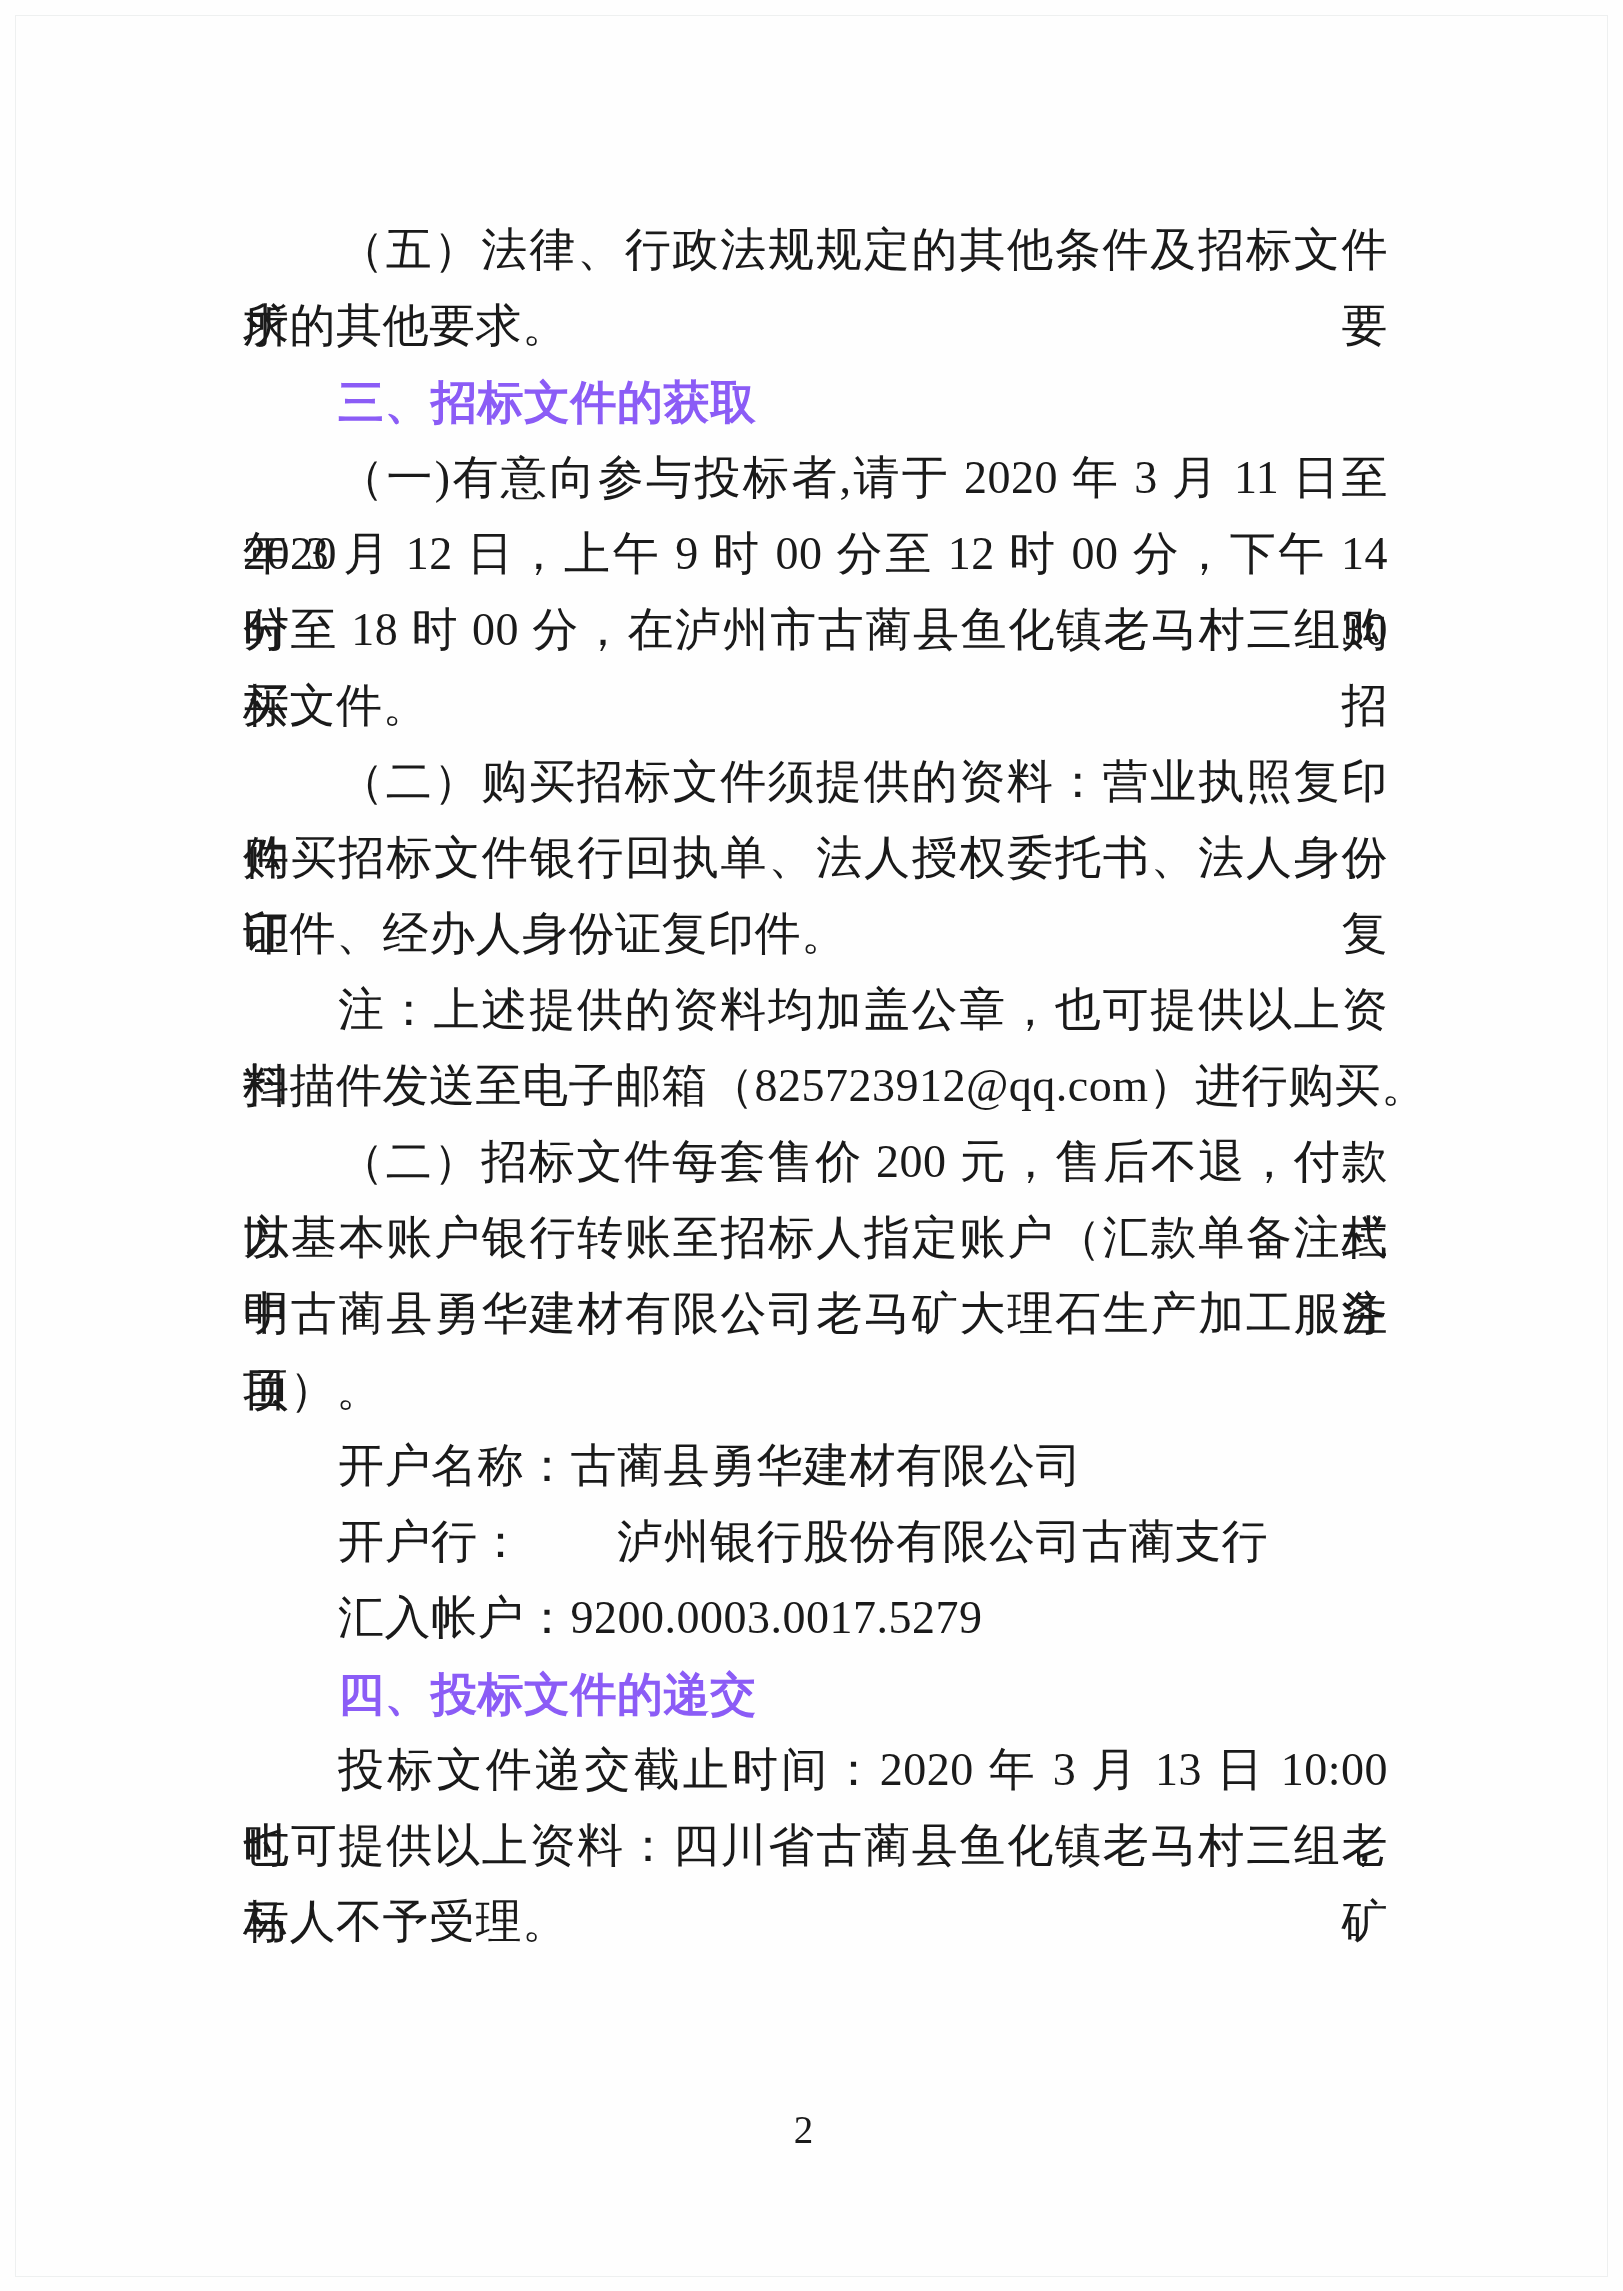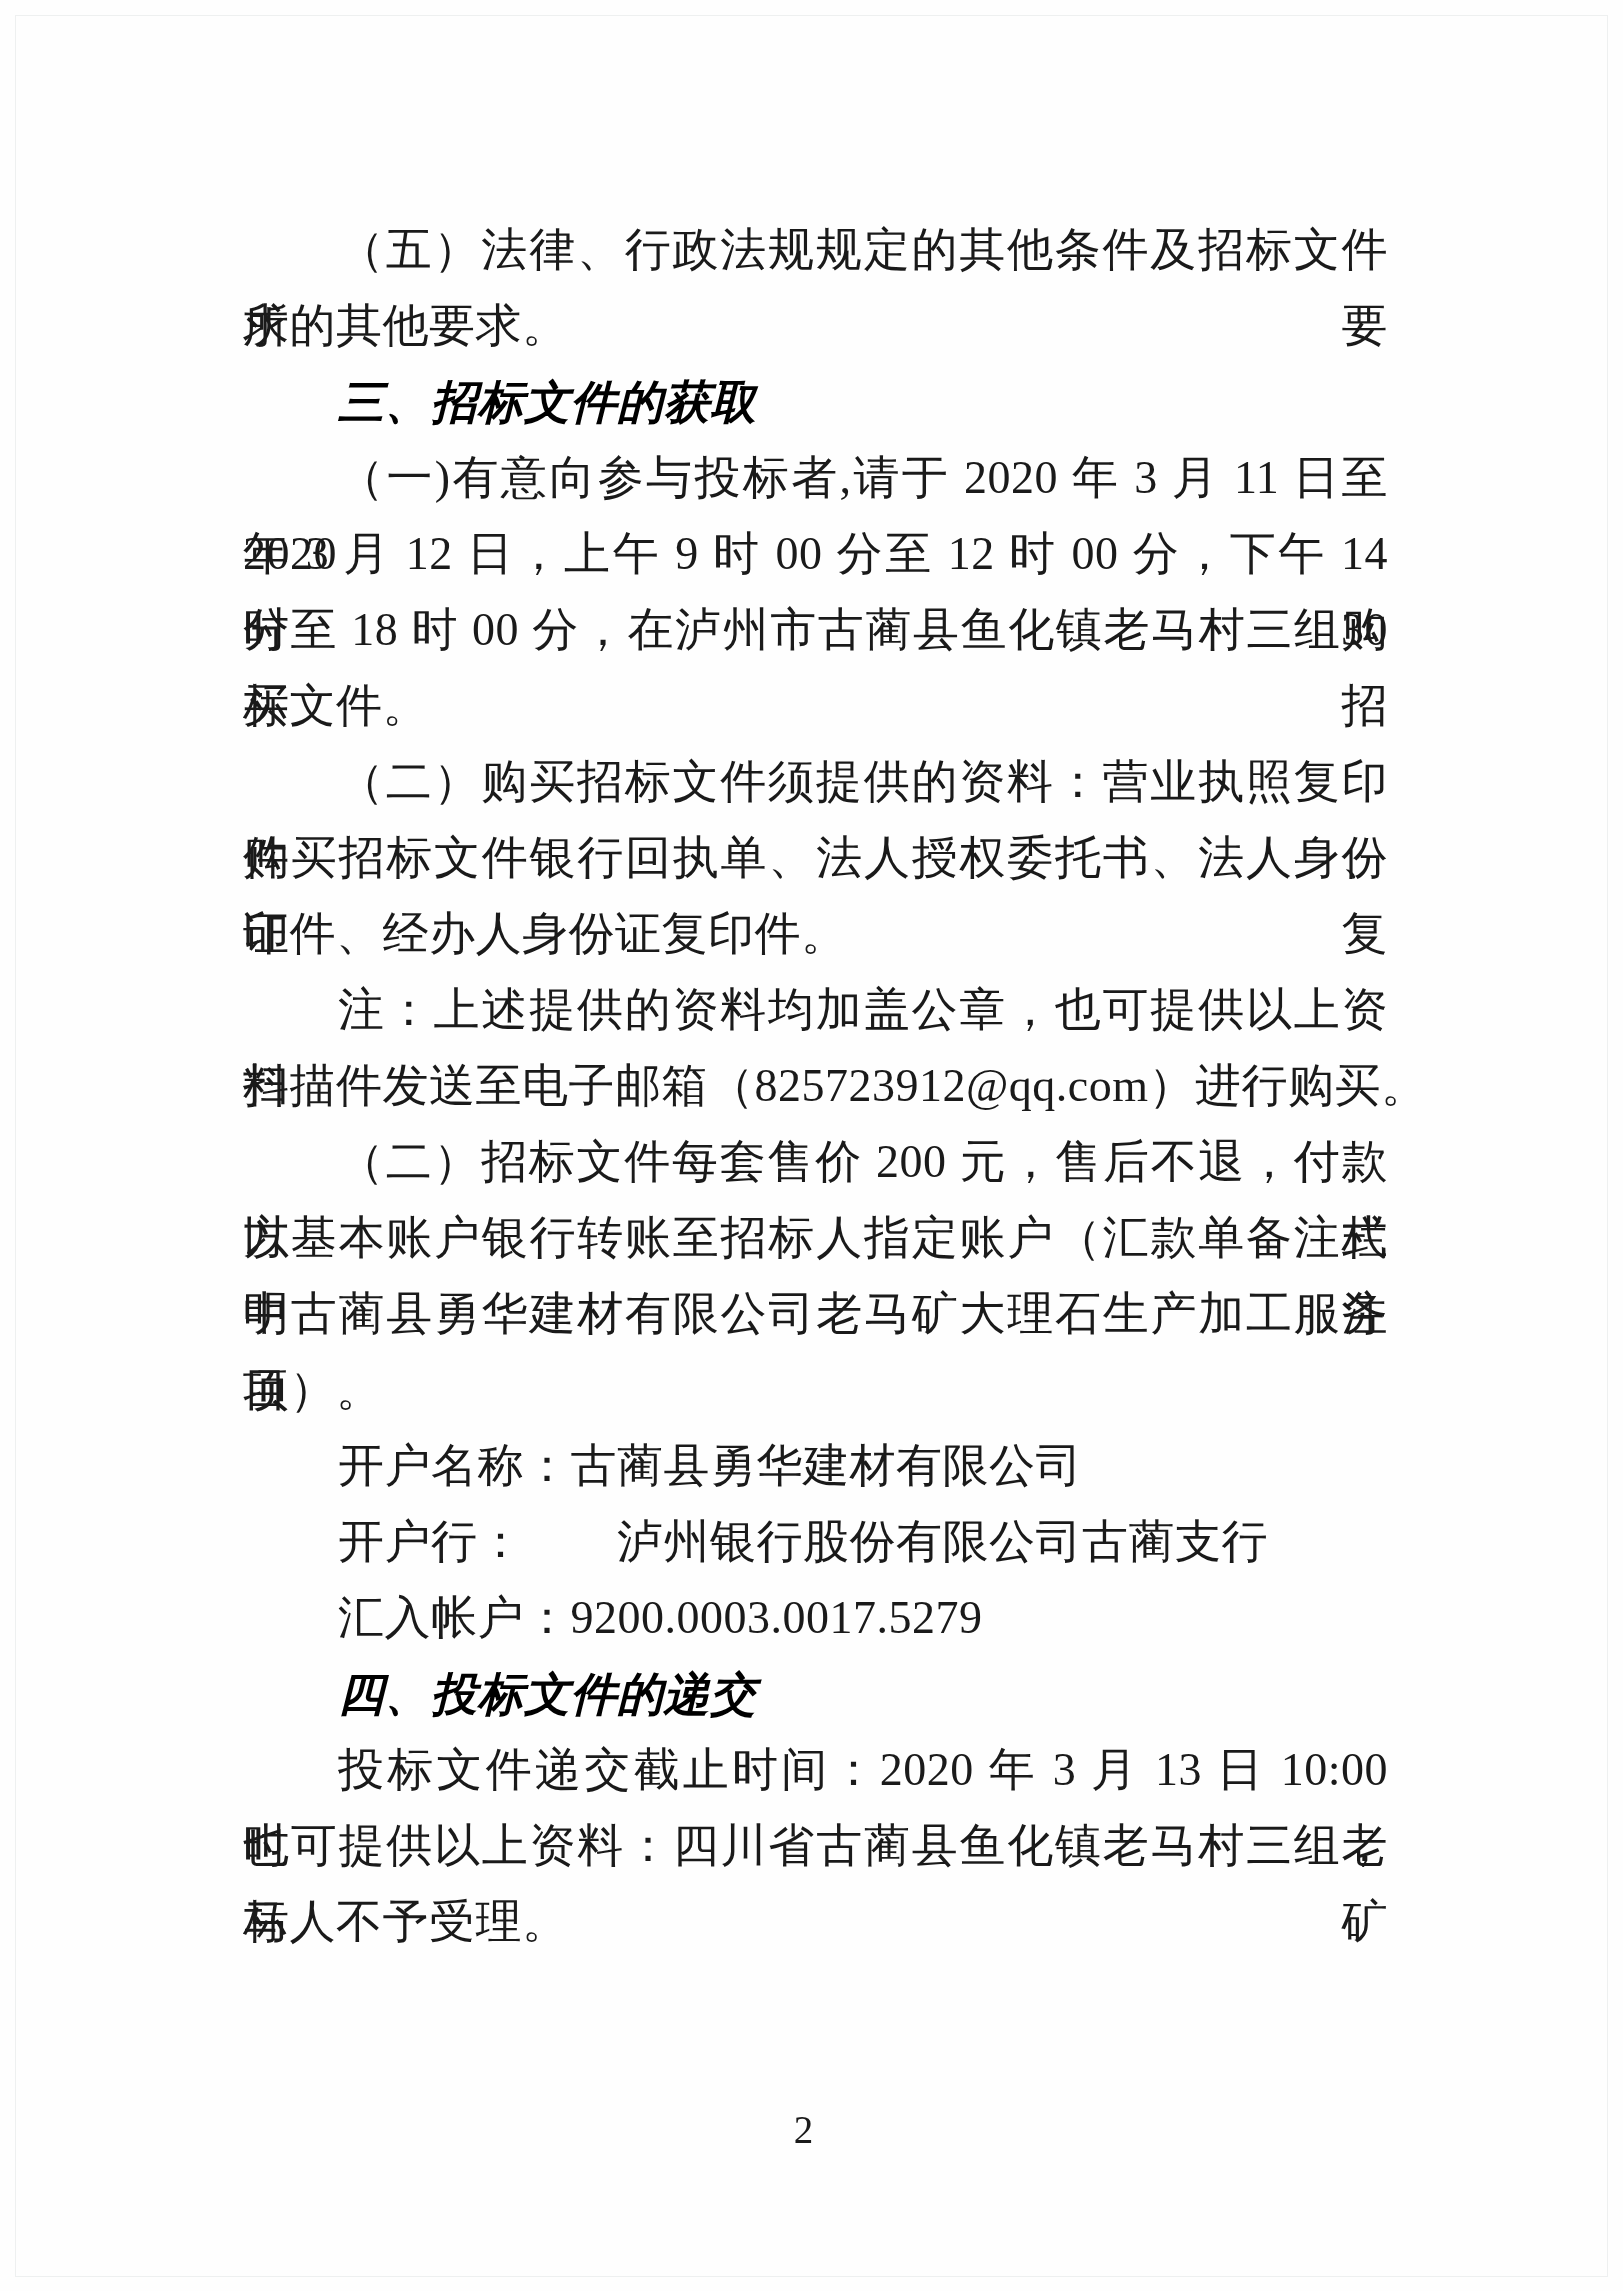--- a/index.html
+++ b/index.html
@@ -36,22 +36,21 @@
     line-height: 76px;
     height: 76px;
     white-space: nowrap;
     letter-spacing: 0.5px;
   }
   .ind { text-indent: 95px; }
   .jf  { text-align: justify; text-align-last: justify; white-space: normal; }
   .hd  {
     font-family: "Liberation Sans", "DejaVu Sans", sans-serif;
     font-weight: 700;
-    color: #000000;
-    font-style: italic;
+    color: #8b5cf6;
   }
   .footer {
     position: absolute;
     left: 0;
     top: 2107px;
     width: 1607px;
     text-align: center;
     font-size: 39px;
     font-family: "Liberation Serif", "DejaVu Serif", serif;
     color: #1a1a1a;

